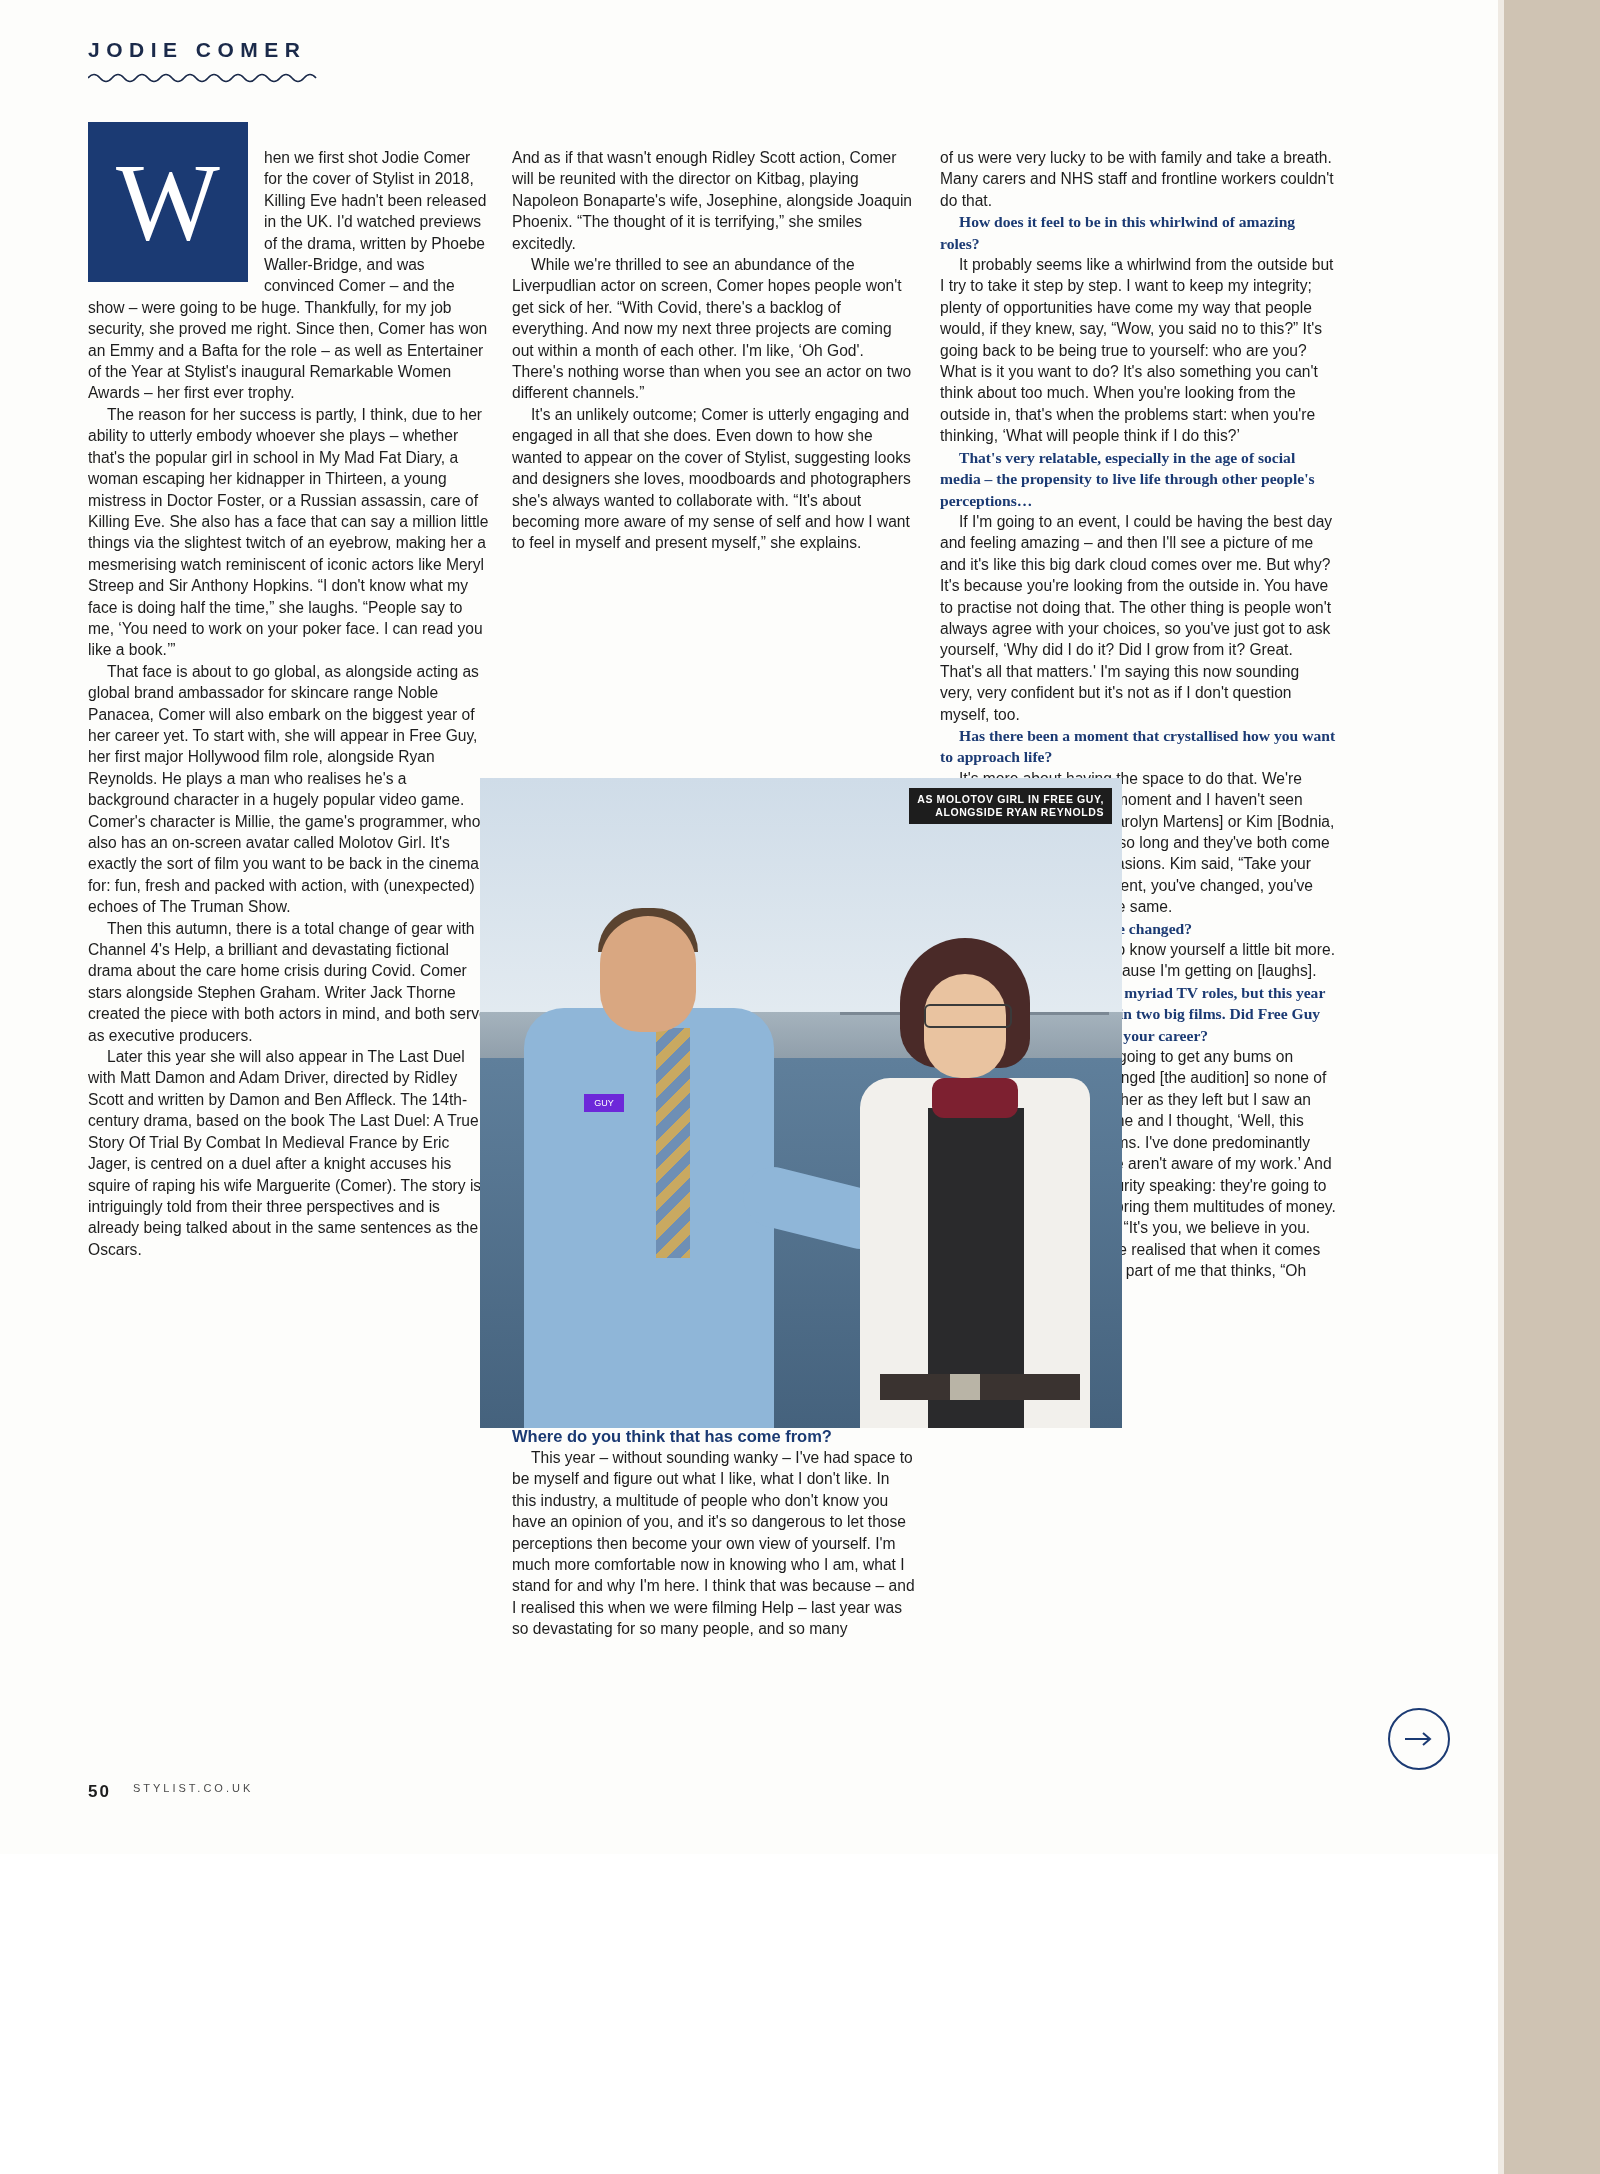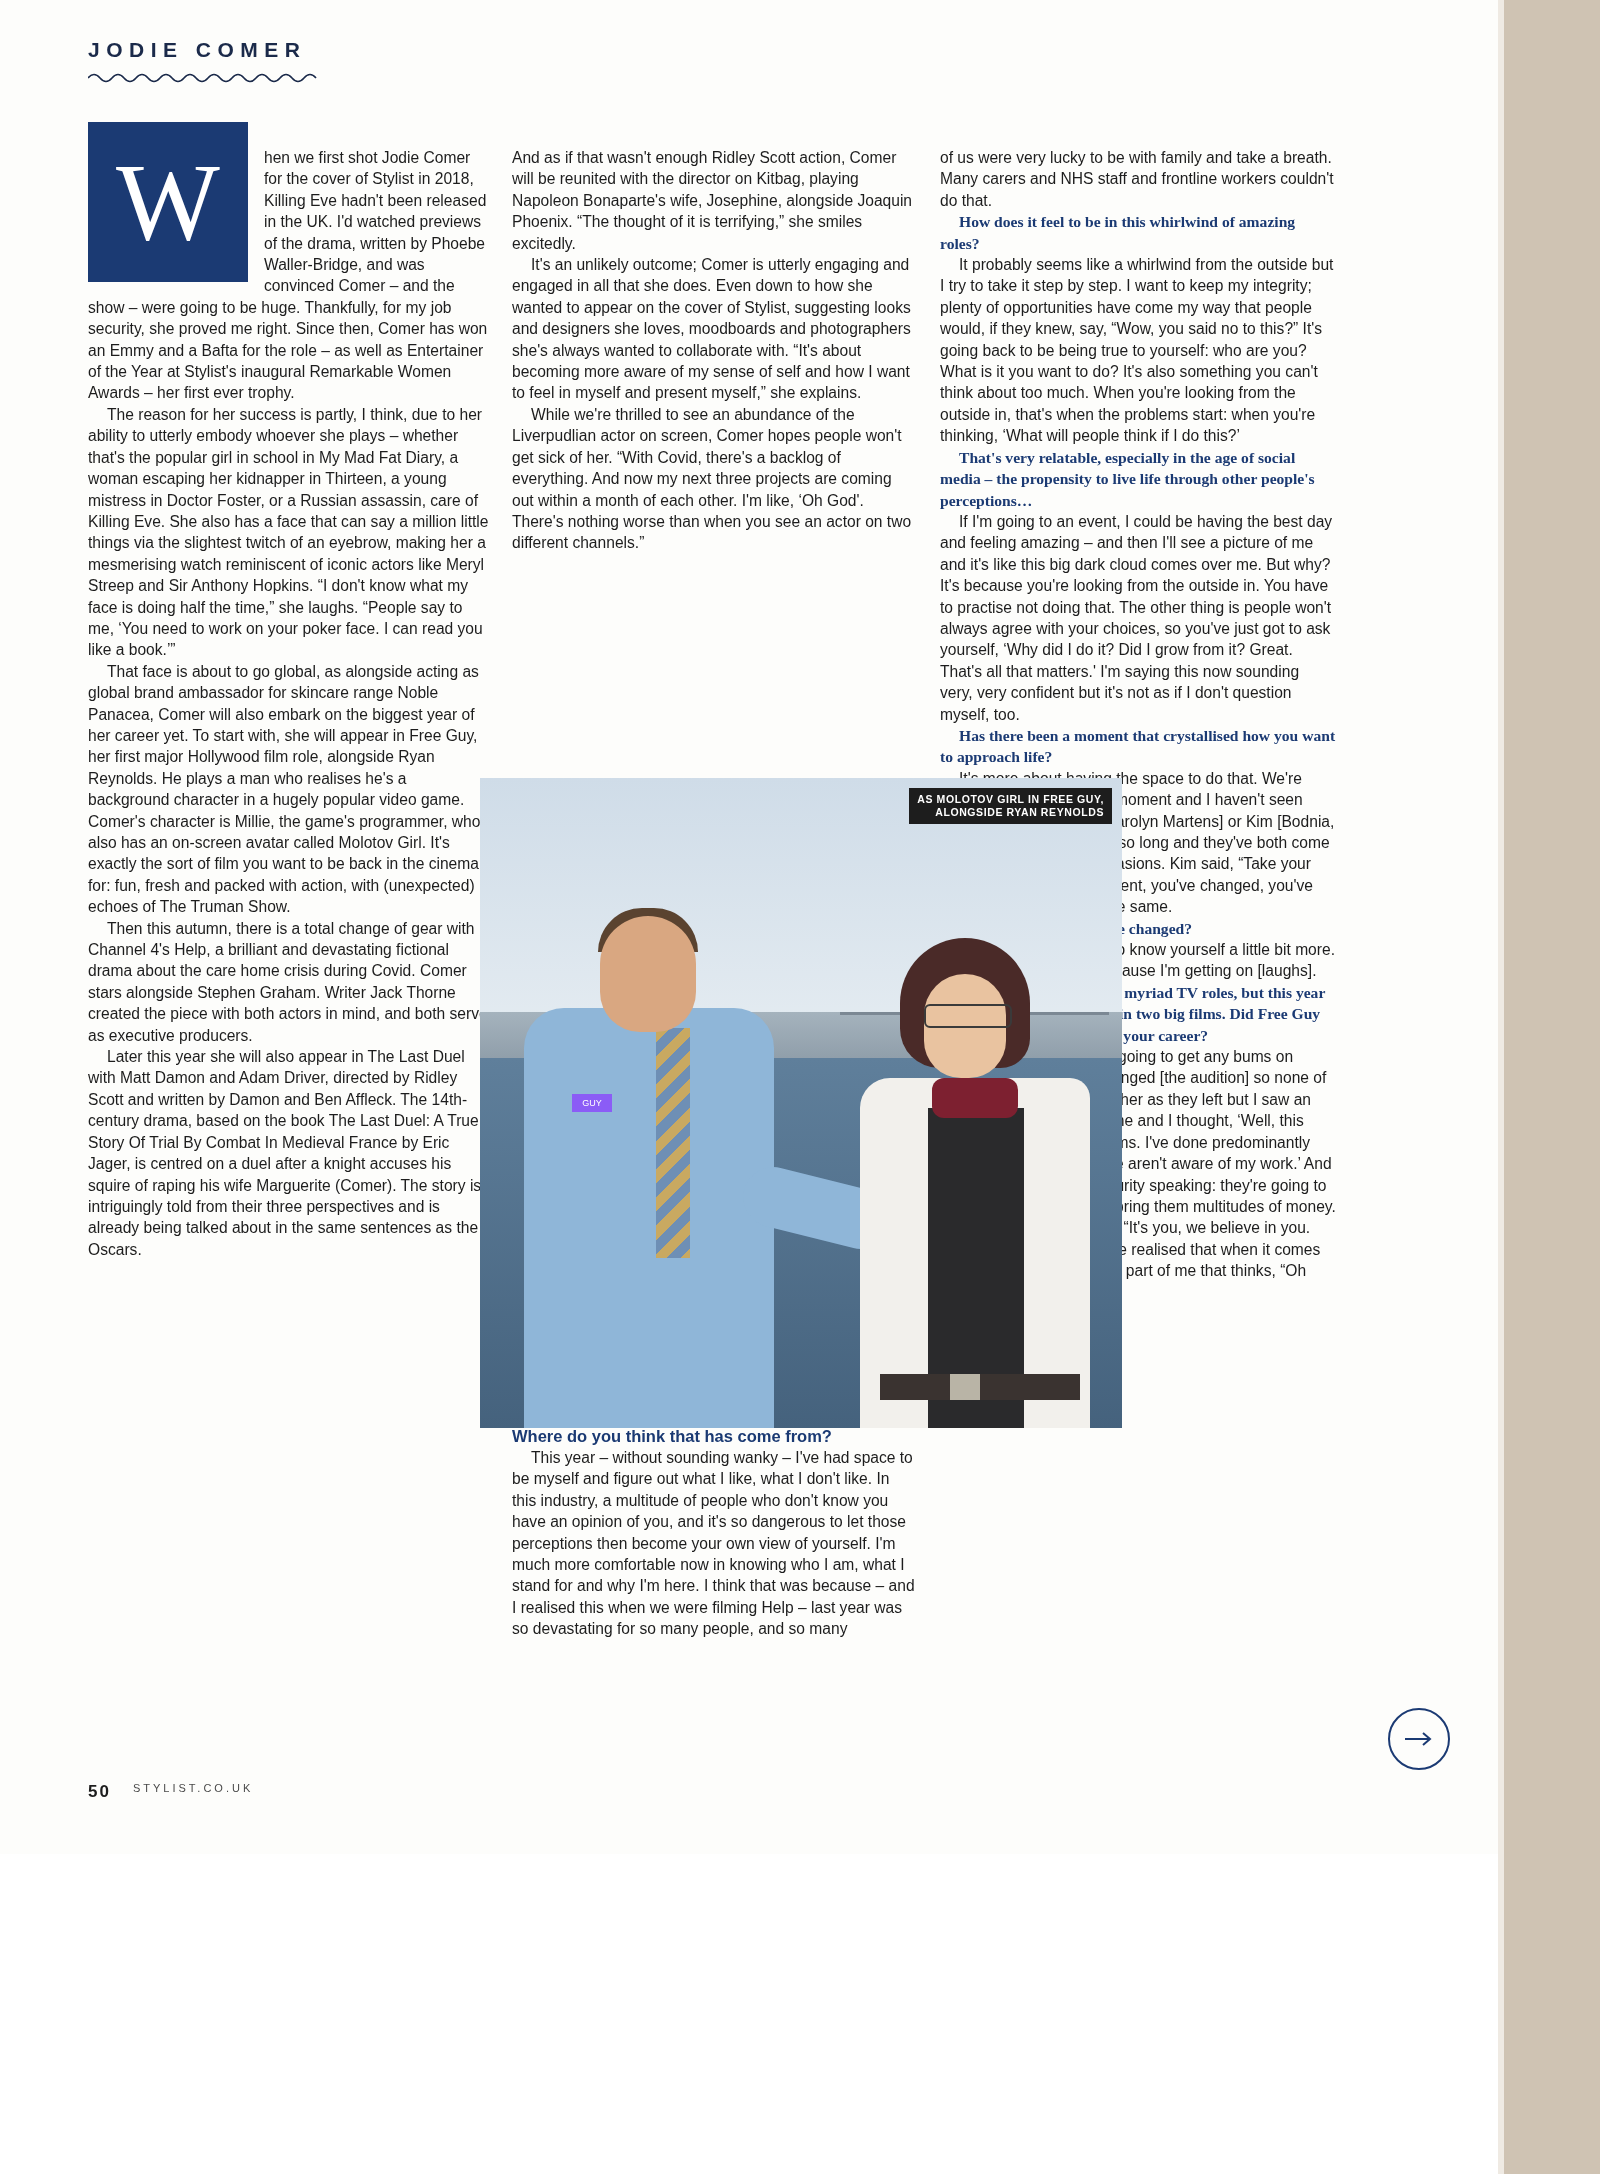--- a/index.html
+++ b/index.html
@@ -149,22 +149,22 @@
   }
   .fig-a-arm {
     position: absolute; left: 262px; top: 400px; width: 150px; height: 60px;
     background: #8fb6d8; border-radius: 30px; transform: rotate(14deg);
   }
   .fig-a-hand {
     position: absolute; left: 392px; top: 420px; width: 56px; height: 50px;
     background: #d9a781; border-radius: 26px;
   }
   .badge-tag {
-    position: absolute; left: 92px; top: 316px; width: 40px; height: 18px;
-    background: #8b5cf6; color:#fff; font-size: 9px; text-align:center; line-height:18px;
+    position: absolute; left: 104px; top: 316px; width: 40px; height: 18px;
+    background: #6d28d9; color:#fff; font-size: 9px; text-align:center; line-height:18px;
   }
   
   .fig-b-coat {
     position: absolute; left: 380px; top: 300px; width: 230px; height: 350px;
     background: #f2f0ec; border-radius: 30px 20px 0 0;
   }
   .fig-b-vest {
     position: absolute; left: 448px; top: 330px; width: 96px; height: 320px;
     background: #2a2a2c;
   }
@@ -349,22 +349,22 @@
     <div class="dropcap">W</div>
     <p class="first">hen we first shot Jodie Comer for the cover of Stylist in 2018, Killing Eve hadn't been released in the UK. I'd watched previews of the drama, written by Phoebe Waller-Bridge, and was convinced Comer – and the show – were going to be huge. Thankfully, for my job security, she proved me right. Since then, Comer has won an Emmy and a Bafta for the role – as well as Entertainer of the Year at Stylist's inaugural Remarkable Women Awards – her first ever trophy.</p>
     <p>The reason for her success is partly, I think, due to her ability to utterly embody whoever she plays – whether that's the popular girl in school in My Mad Fat Diary, a woman escaping her kidnapper in Thirteen, a young mistress in Doctor Foster, or a Russian assassin, care of Killing Eve. She also has a face that can say a million little things via the slightest twitch of an eyebrow, making her a mesmerising watch reminiscent of iconic actors like Meryl Streep and Sir Anthony Hopkins. “I don't know what my face is doing half the time,” she laughs. “People say to me, ‘You need to work on your poker face. I can read you like a book.’”</p>
     <p>That face is about to go global, as alongside acting as global brand ambassador for skincare range Noble Panacea, Comer will also embark on the biggest year of her career yet. To start with, she will appear in Free Guy, her first major Hollywood film role, alongside Ryan Reynolds. He plays a man who realises he's a background character in a hugely popular video game. Comer's character is Millie, the game's programmer, who also has an on-screen avatar called Molotov Girl. It's exactly the sort of film you want to be back in the cinema for: fun, fresh and packed with action, with (unexpected) echoes of The Truman Show.</p>
     <p>Then this autumn, there is a total change of gear with Channel 4's Help, a brilliant and devastating fictional drama about the care home crisis during Covid. Comer stars alongside Stephen Graham. Writer Jack Thorne created the piece with both actors in mind, and both serve as executive producers.</p>
     <p>Later this year she will also appear in The Last Duel with Matt Damon and Adam Driver, directed by Ridley Scott and written by Damon and Ben Affleck. The 14th-century drama, based on the book The Last Duel: A True Story Of Trial By Combat In Medieval France by Eric Jager, is centred on a duel after a knight accuses his squire of raping his wife Marguerite (Comer). The story is intriguingly told from their three perspectives and is already being talked about in the same sentences as the Oscars.</p>
   </div>
 
   <div class="col col2">
     <p class="first">And as if that wasn't enough Ridley Scott action, Comer will be reunited with the director on Kitbag, playing Napoleon Bonaparte's wife, Josephine, alongside Joaquin Phoenix. “The thought of it is terrifying,” she smiles excitedly.</p>
+    <p>While we're thrilled to see an abundance of the Liverpudlian actor on screen, Comer hopes people won't get sick of her. “With Covid, there's a backlog of everything. And now my next three projects are coming out within a month of each other. I'm like, ‘Oh God'. There's nothing worse than when you see an actor on two different channels.”</p>
     <p>It's an unlikely outcome; Comer is utterly engaging and engaged in all that she does. Even down to how she wanted to appear on the cover of Stylist, suggesting looks and designers she loves, moodboards and photographers she's always wanted to collaborate with. “It's about becoming more aware of my sense of self and how I want to feel in myself and present myself,” she explains.</p>
-    <p>While we're thrilled to see an abundance of the Liverpudlian actor on screen, Comer hopes people won't get sick of her. “With Covid, there's a backlog of everything. And now my next three projects are coming out within a month of each other. I'm like, ‘Oh God'. There's nothing worse than when you see an actor on two different channels.”</p>
     <div class="wrap-block-c2"></div>
     <div class="wrap-left-inset"></div>
     <p>After a year of reflection, and on the precipice of superstar fame, Comer opens up about what she's learnt, her fear of technology and the importance of a very hot bath.</p>
     <p class="pullquote">I can see a real confidence in you since we shot you three years ago. Where do you think that has come from?</p>
     <p class="a">This year – without sounding wanky – I've had space to be myself and figure out what I like, what I don't like. In this industry, a multitude of people who don't know you have an opinion of you, and it's so dangerous to let those perceptions then become your own view of yourself. I'm much more comfortable now in knowing who I am, what I stand for and why I'm here. I think that was because – and I realised this when we were filming Help – last year was so devastating for so many people, and so many</p>
   </div>
 
   <div class="col col3">
     <p class="first">of us were very lucky to be with family and take a breath. Many carers and NHS staff and frontline workers couldn't do that.</p>
 

